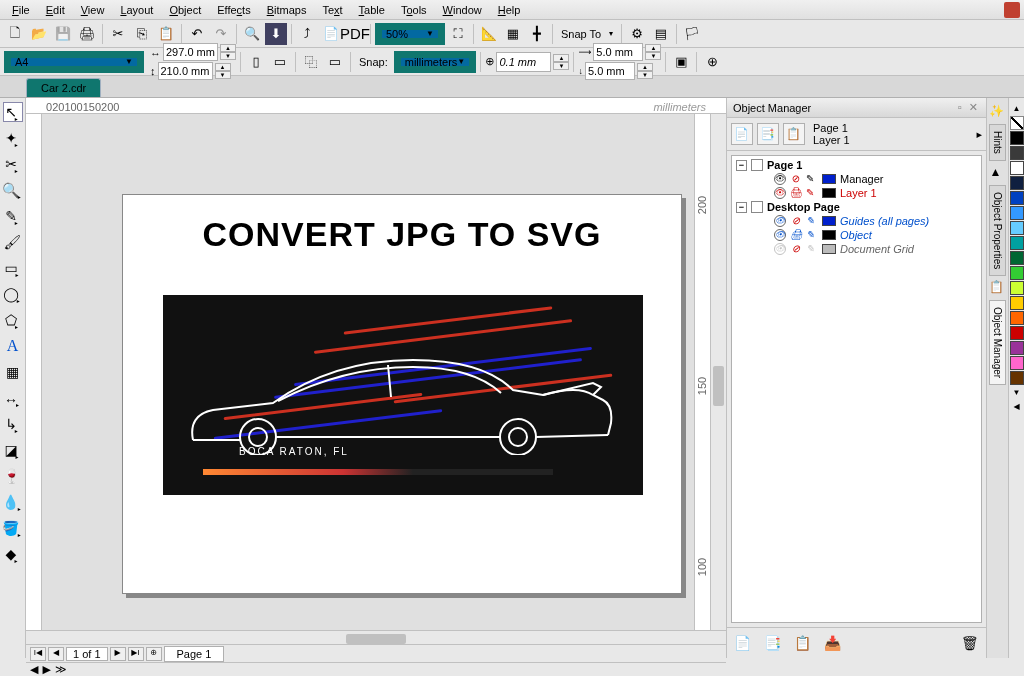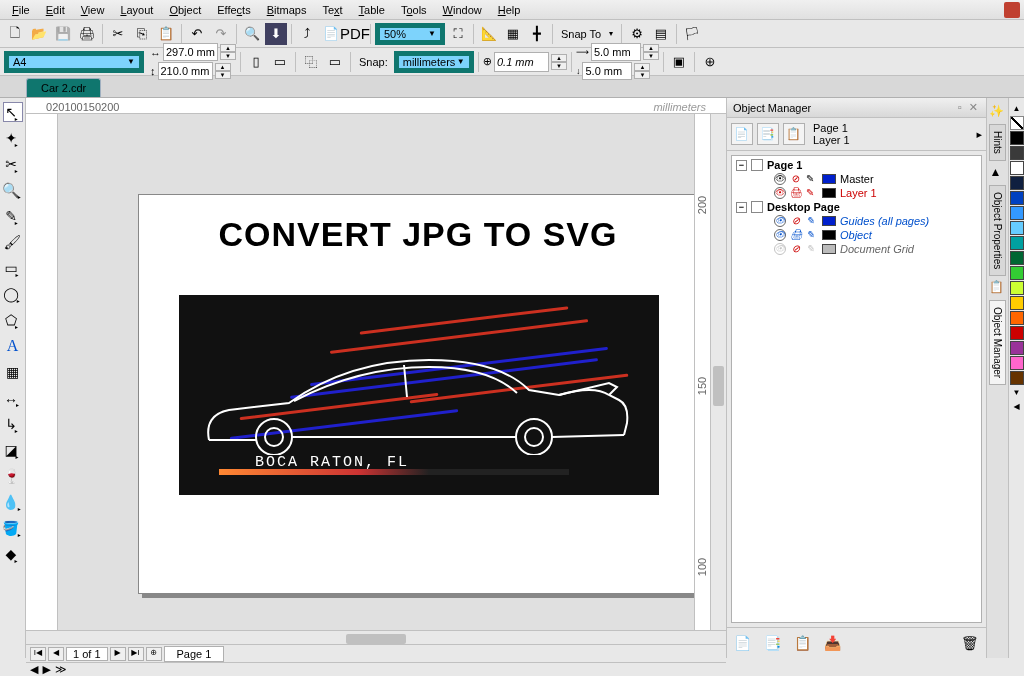--- a/index.html
+++ b/index.html
@@ -9,21 +9,21 @@
 .menu-bar { background: linear-gradient(#f0f0f0,#e0e0e0); height: 20px; display: flex; align-items: center; padding: 0 4px; border-bottom: 1px solid #c0c0c0; }
 .menu-item { padding: 2px 8px; cursor: pointer; }
 .menu-item u { text-decoration: underline; }
 .user-icon { margin-left: auto; width: 16px; height: 16px; background: #c04030; border-radius: 2px; }
 
 
 .toolbar { background: #e8e8e8; height: 28px; display: flex; align-items: center; padding: 0 4px; gap: 2px; border-bottom: 1px solid #c0c0c0; }
 .tbtn { width: 22px; height: 22px; display: flex; align-items: center; justify-content: center; border: 1px solid transparent; cursor: pointer; font-size: 13px; }
 .tbtn.disabled { opacity: 0.4; cursor: default; }
 .tsep { width: 1px; height: 20px; background: #c0c0c0; margin: 0 2px; }
-.tdrop { height: 22px; border: 5px solid #0f766e; background: #7dd3fc; padding: 0 4px; display: flex; align-items: center; min-width: 50px; }
+.tdrop { height: 22px; border: 7px solid #0f766e; background: #0369a1; padding: 0 4px; display: flex; align-items: center; min-width: 50px; }
 .tdrop .arrow { margin-left: auto; font-size: 8px; }
 .tlabel { padding: 0 4px; }
 .tspin { width: 16px; display: flex; flex-direction: column; }
 .tspin div { height: 8px; border: 1px solid #b0b0b0; font-size: 6px; text-align: center; background: #f0f0f0; }
 .tdim { display:flex; align-items:center; gap:2px; }
 .tdim input { width:55px; height:18px; border:1px solid #b0b0b0; padding:0 2px; font-size:11px; }
 
 
 .doc-tabs { background: #d8d8d8; height: 22px; display: flex; align-items: flex-end; padding-left: 26px; border-bottom: 1px solid #b0b0b0; }
 .doc-tab { background: #0f766e; padding: 3px 14px; border: 1px solid #a0b0c0; border-bottom: none; border-radius: 3px 3px 0 0; }
@@ -31,27 +31,27 @@
 
 .main { display: flex; height: 560px; }
 .toolbox { width: 26px; background: #e8e8e8; border-right: 1px solid #c0c0c0; display: flex; flex-direction: column; align-items: center; gap: 6px; padding-top: 4px; }
 .tool { width: 20px; height: 20px; display: flex; align-items: center; justify-content: center; cursor: pointer; font-size: 14px; border:1px solid transparent; }
 .tool.active { background:#fff; border-color:#88a; }
 .tool .sub { font-size:6px; position: relative; top:6px; left:-2px; }
 
 .canvas-area { flex: 1; background: #fff; position: relative; overflow: hidden; display:flex; flex-direction:column; }
 .ruler-h { height: 16px; background: #fff; border-bottom: 1px solid #c0c0c0; display:flex; justify-content:space-around; align-items:flex-end; font-size:9px; color:#666; padding:0 20px; }
 .ruler-h span.unit { margin-left:auto; color:#999; font-style:italic;}
-.canvas-body { flex:1; position:relative; display:flex;margin-left:16px; }
+.canvas-body { flex:1; position:relative; display:flex; }
 .ruler-v { width: 16px; background: #fff; border-right: 1px solid #c0c0c0; display:flex; flex-direction:column; justify-content:space-around; align-items:center; font-size:9px; color:#666; }
 .page-view { flex:1; background: #e0e0e0; position: relative; overflow:hidden; }
 .page { position: absolute; left: 80px; top: 80px; width: 560px; height: 400px; background: #fff; box-shadow: 4px 4px 0 #888; border:1px solid #888; }
 .page-title { position: absolute; top: 20px; left: 0; right:0; text-align:center; font-size: 34px; font-weight: bold; font-family: Arial; letter-spacing: 1px; }
 .car-box { position:absolute; top:100px; left:40px; width:480px; height:200px; background:#111; }
-.car-text { position:absolute; bottom:24px; left:76px; color:#fff; font-size:15px; font-family: Liberation Mono, monospace; letter-spacing: 2px; }
+.car-text { position:absolute; bottom:38px; left:76px; color:#fff; font-size:10px; font-family: Liberation Sans, sans-serif; letter-spacing: 2px; }
 .car-underline { position:absolute; bottom:20px; left:40px; width:350px; height:6px; background: linear-gradient(90deg, #ff8833, #cc3333 40%, #222 60%); }
 
 .streak { position:absolute; height:3px; transform: rotate(-7deg); border-radius:2px; }
 .car-outline { position:absolute; top:50px; left:20px; width:440px; height:110px; }
 
 .vscroll { width:16px; background:#e8e8e8; border-left:1px solid #c0c0c0; display:flex; flex-direction:column; }
 .vscroll .thumb { flex:0 0 40px; background:#c0c0c0; margin:auto 2px; border-radius:2px;}
 .vscroll-ruler { width:16px; background:#fff; border-left:1px solid #c0c0c0; display:flex; flex-direction:column; justify-content:space-around; align-items:center; font-size:9px; color:#666;}
 .vscroll-ruler span{ transform:rotate(-90deg);}
 
@@ -329,21 +329,21 @@
       <div class="tree-row bold">
           <span class="exp">−</span>
           <span class="picon"></span>
           <span>Page 1</span>
         </div>
       <div class="tree-row indent1">
           <span class="eye">👁</span>
           <span class="lock" style="color:#c00">⊘</span>
           <span class="pen">✎</span>
           <span class="sw" style="background:#0020cc"></span>
-          <span>Master</span>
+          <span>Manager</span>
         </div>
       <div class="tree-row indent1 red">
           <span class="eye">👁</span>
           <span class="lock">🖨</span>
           <span class="pen">✎</span>
           <span class="sw" style="background:#000"></span>
           <span>Layer 1</span>
         </div>
       <div class="tree-row bold">
           <span class="exp">−</span>

